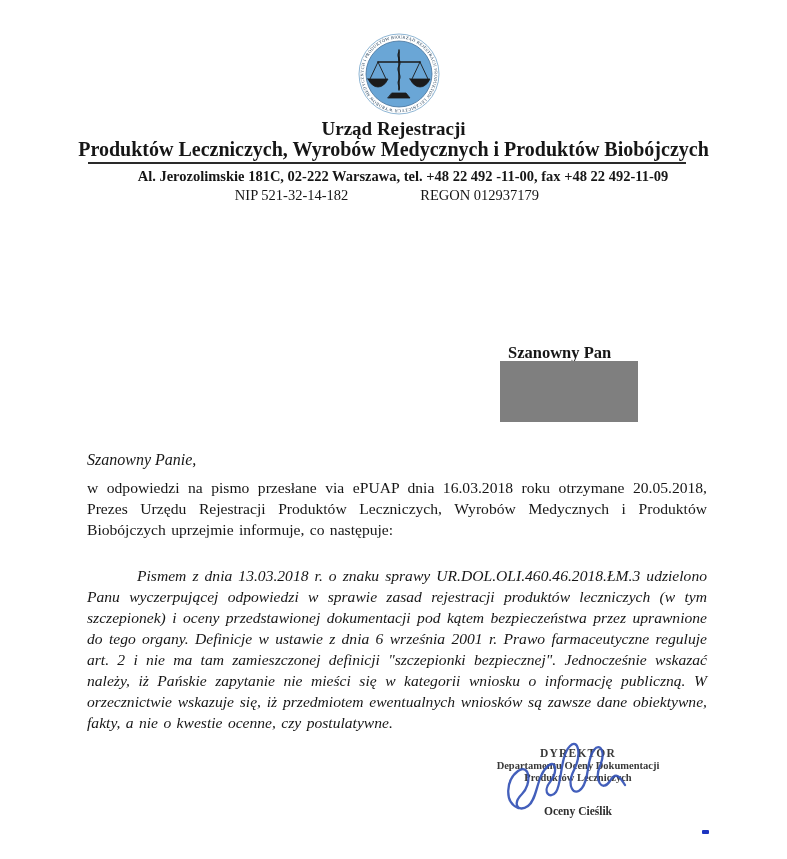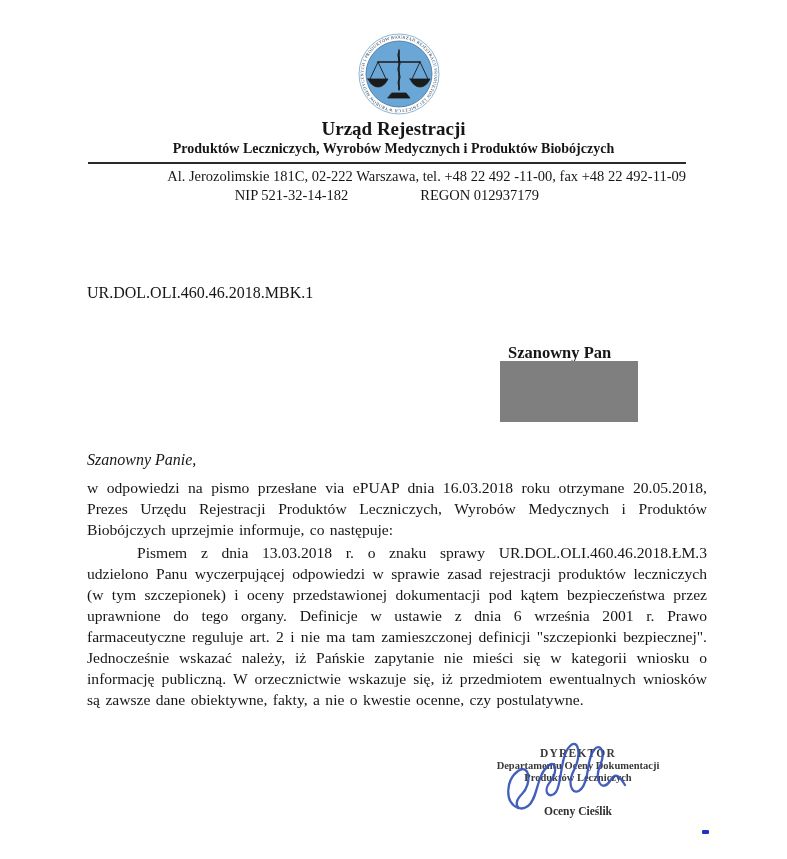--- a/index.html
+++ b/index.html
@@ -12,39 +12,39 @@
     overflow:hidden;
   }
   .abs{position:absolute;}
 
   
   .org-seal{left:356px;top:33px;width:86px;height:84px;}
 
   
   .org-name{left:0;top:118px;width:100%;text-align:center;font-weight:bold;}
   .org-name .l1{font-size:19px;line-height:21px;}
-  .org-name .l2{font-size:14px;line-height:20px;}
+  .org-name .l2{font-size:20px;line-height:20px;}
   .header-divider{left:88px;top:162px;width:598px;height:2px;background:#2a2a2a;}
-  .org-address{left:88px;top:167px;width:598px;text-align:right;font-size:14.5px;line-height:19px;}
+  .org-address{left:104px;top:167px;width:598px;text-align:center;font-size:14.5px;line-height:19px;font-weight:bold;}
   .org-ids{left:88px;top:187px;width:598px;display:flex;justify-content:center;gap:72px;font-size:14.5px;align-items:center;}
 
   
   .place-date{left:390px;top:221px;width:262px;text-align:right;font-size:16.5px;}
   .department{left:87px;top:239px;font-weight:bold;font-size:13.5px;line-height:16.5px;letter-spacing:.3px;}
   .reference{left:87px;top:284px;font-size:16px;}
 
   
   .recipient-salutation{left:508px;top:343px;font-weight:bold;font-size:16.5px;}
   .redacted-box{left:500px;top:361px;width:138px;height:61px;background:#7f7f7f;}
 
   
   .greeting{left:87px;top:451px;font-style:italic;font-size:16px;}
   .para{left:87px;top:0;width:620px;font-size:15.6px;line-height:21px;text-align:justify;word-spacing:1.5px;}
   .para-1{top:477px;}
-  .para-2{top:542px;text-indent:50px;}
+  .para-2{top:565px;text-indent:50px;font-style:italic;}
 
   
   .stamp{left:478px;top:747px;width:200px;text-align:center;color:#3a3a3a;filter:blur(.3px);}
   .stamp .t1{font-size:11.5px;font-weight:bold;letter-spacing:1.2px;line-height:13px;}
   .stamp .t2{font-size:10.5px;font-weight:bold;line-height:12px;}
   .stamp .t3{font-size:10.5px;font-weight:bold;line-height:12px;}
   .signer-name{left:478px;top:805px;width:200px;text-align:center;font-size:11.5px;font-weight:bold;color:#2e2e2e;filter:blur(.25px);}
   .signature-svg{left:498px;top:736px;width:152px;height:84px;z-index:3;}
   .ink-speck{left:702px;top:830px;width:7px;height:4px;background:#1d35c0;border-radius:1px;}
 </style>
@@ -83,21 +83,20 @@
     <div class="l1">Urząd Rejestracji</div>
     <div class="l2">Produktów Leczniczych, Wyrobów Medycznych i Produktów Biobójczych</div>
   </div>
   <div class="abs header-divider"></div>
   <div class="abs org-address">Al. Jerozolimskie 181C, 02-222 Warszawa, tel. +48 22 492 -11-00, fax +48 22 492-11-09</div>
   <div class="abs org-ids">
     <span>NIP 521-32-14-182</span>
     <span>REGON 012937179</span>
   </div>
 
-  <div class="abs reference">UR.DOL.OLI.460.46.2018.MBK.1</div>
 
   <div class="abs recipient-salutation">Szanowny Pan</div>
   <div class="abs redacted-box"></div>
 
   <div class="abs greeting">Szanowny Panie,</div>
   <div class="abs para para-1">w odpowiedzi na pismo przesłane via ePUAP dnia 16.03.2018 roku otrzymane 20.05.2018, Prezes Urzędu Rejestracji Produktów Leczniczych, Wyrobów Medycznych i Produktów Biobójczych uprzejmie informuje, co następuje:</div>
   <div class="abs para para-2">Pismem z dnia 13.03.2018 r. o znaku sprawy UR.DOL.OLI.460.46.2018.ŁM.3 udzielono Panu wyczerpującej odpowiedzi w sprawie zasad rejestracji produktów leczniczych (w tym szczepionek) i oceny przedstawionej dokumentacji pod kątem bezpieczeństwa przez uprawnione do tego organy. Definicje w ustawie z dnia 6 września 2001 r. Prawo farmaceutyczne reguluje art. 2 i nie ma tam zamieszczonej definicji "szczepionki bezpiecznej". Jednocześnie wskazać należy, iż Pańskie zapytanie nie mieści się w kategorii wniosku o informację publiczną. W orzecznictwie wskazuje się, iż przedmiotem ewentualnych wniosków są zawsze dane obiektywne, fakty, a nie o kwestie ocenne, czy postulatywne.</div>
 
   <div class="abs stamp">
     <div class="t1">DYREKTOR</div>

